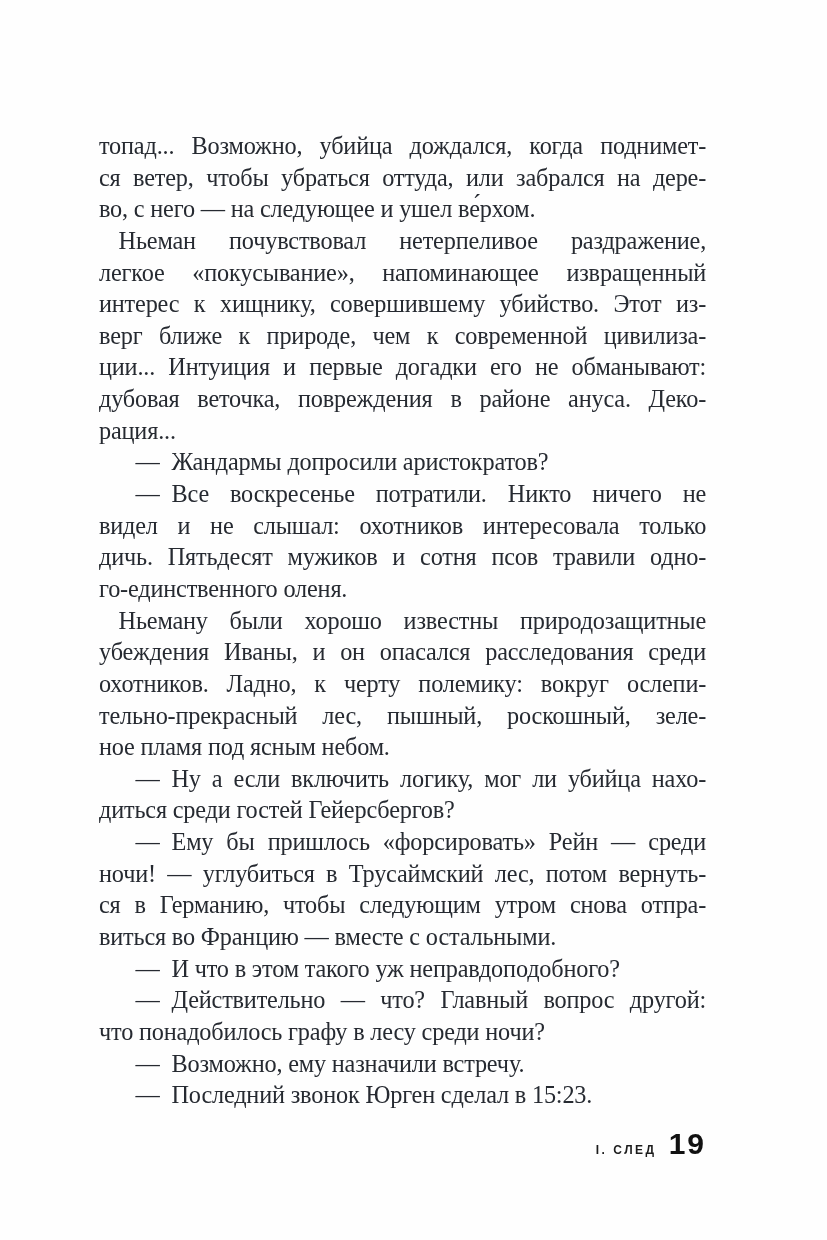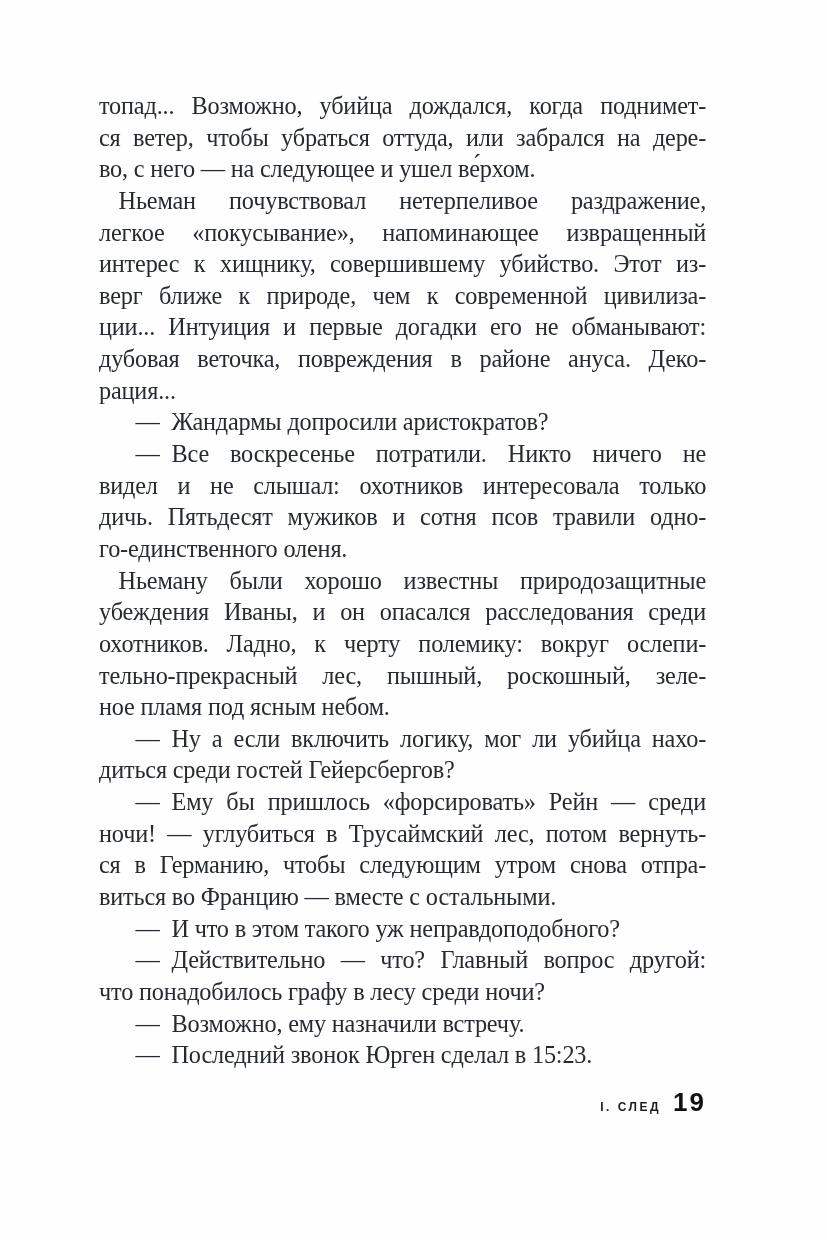--- a/index.html
+++ b/index.html
@@ -12,20 +12,21 @@
     height: 1240px;
     background: #fefefe;
     position: relative;
     overflow: hidden;
     font-family: "Liberation Serif", serif;
   }
   .page {
     position: absolute;
     inset: 0;
     background: #fefefe;
+    margin-top: 40px;
   }
   
   .text-block {
     position: absolute;
     left: 99px;
     top: 90px;
     width: 650px;
     transform: scaleX(0.934);
     transform-origin: 0 0;
     font-size: 26px;
@@ -54,21 +55,21 @@
     color: #161616;
     white-space: nowrap;
   }
   .chapter-label {
     font-size: 12px;
     font-weight: bold;
     letter-spacing: 2.5px;
     color: #1c1c1c;
   }
   .page-number {
-    font-size: 26px;
+    font-size: 30px;
     font-weight: bold;
     letter-spacing: 2px;
     margin-left: 12px;
     color: #111111;
   }
 </style>
 </head>
 <body>
 
 <div class="page">

